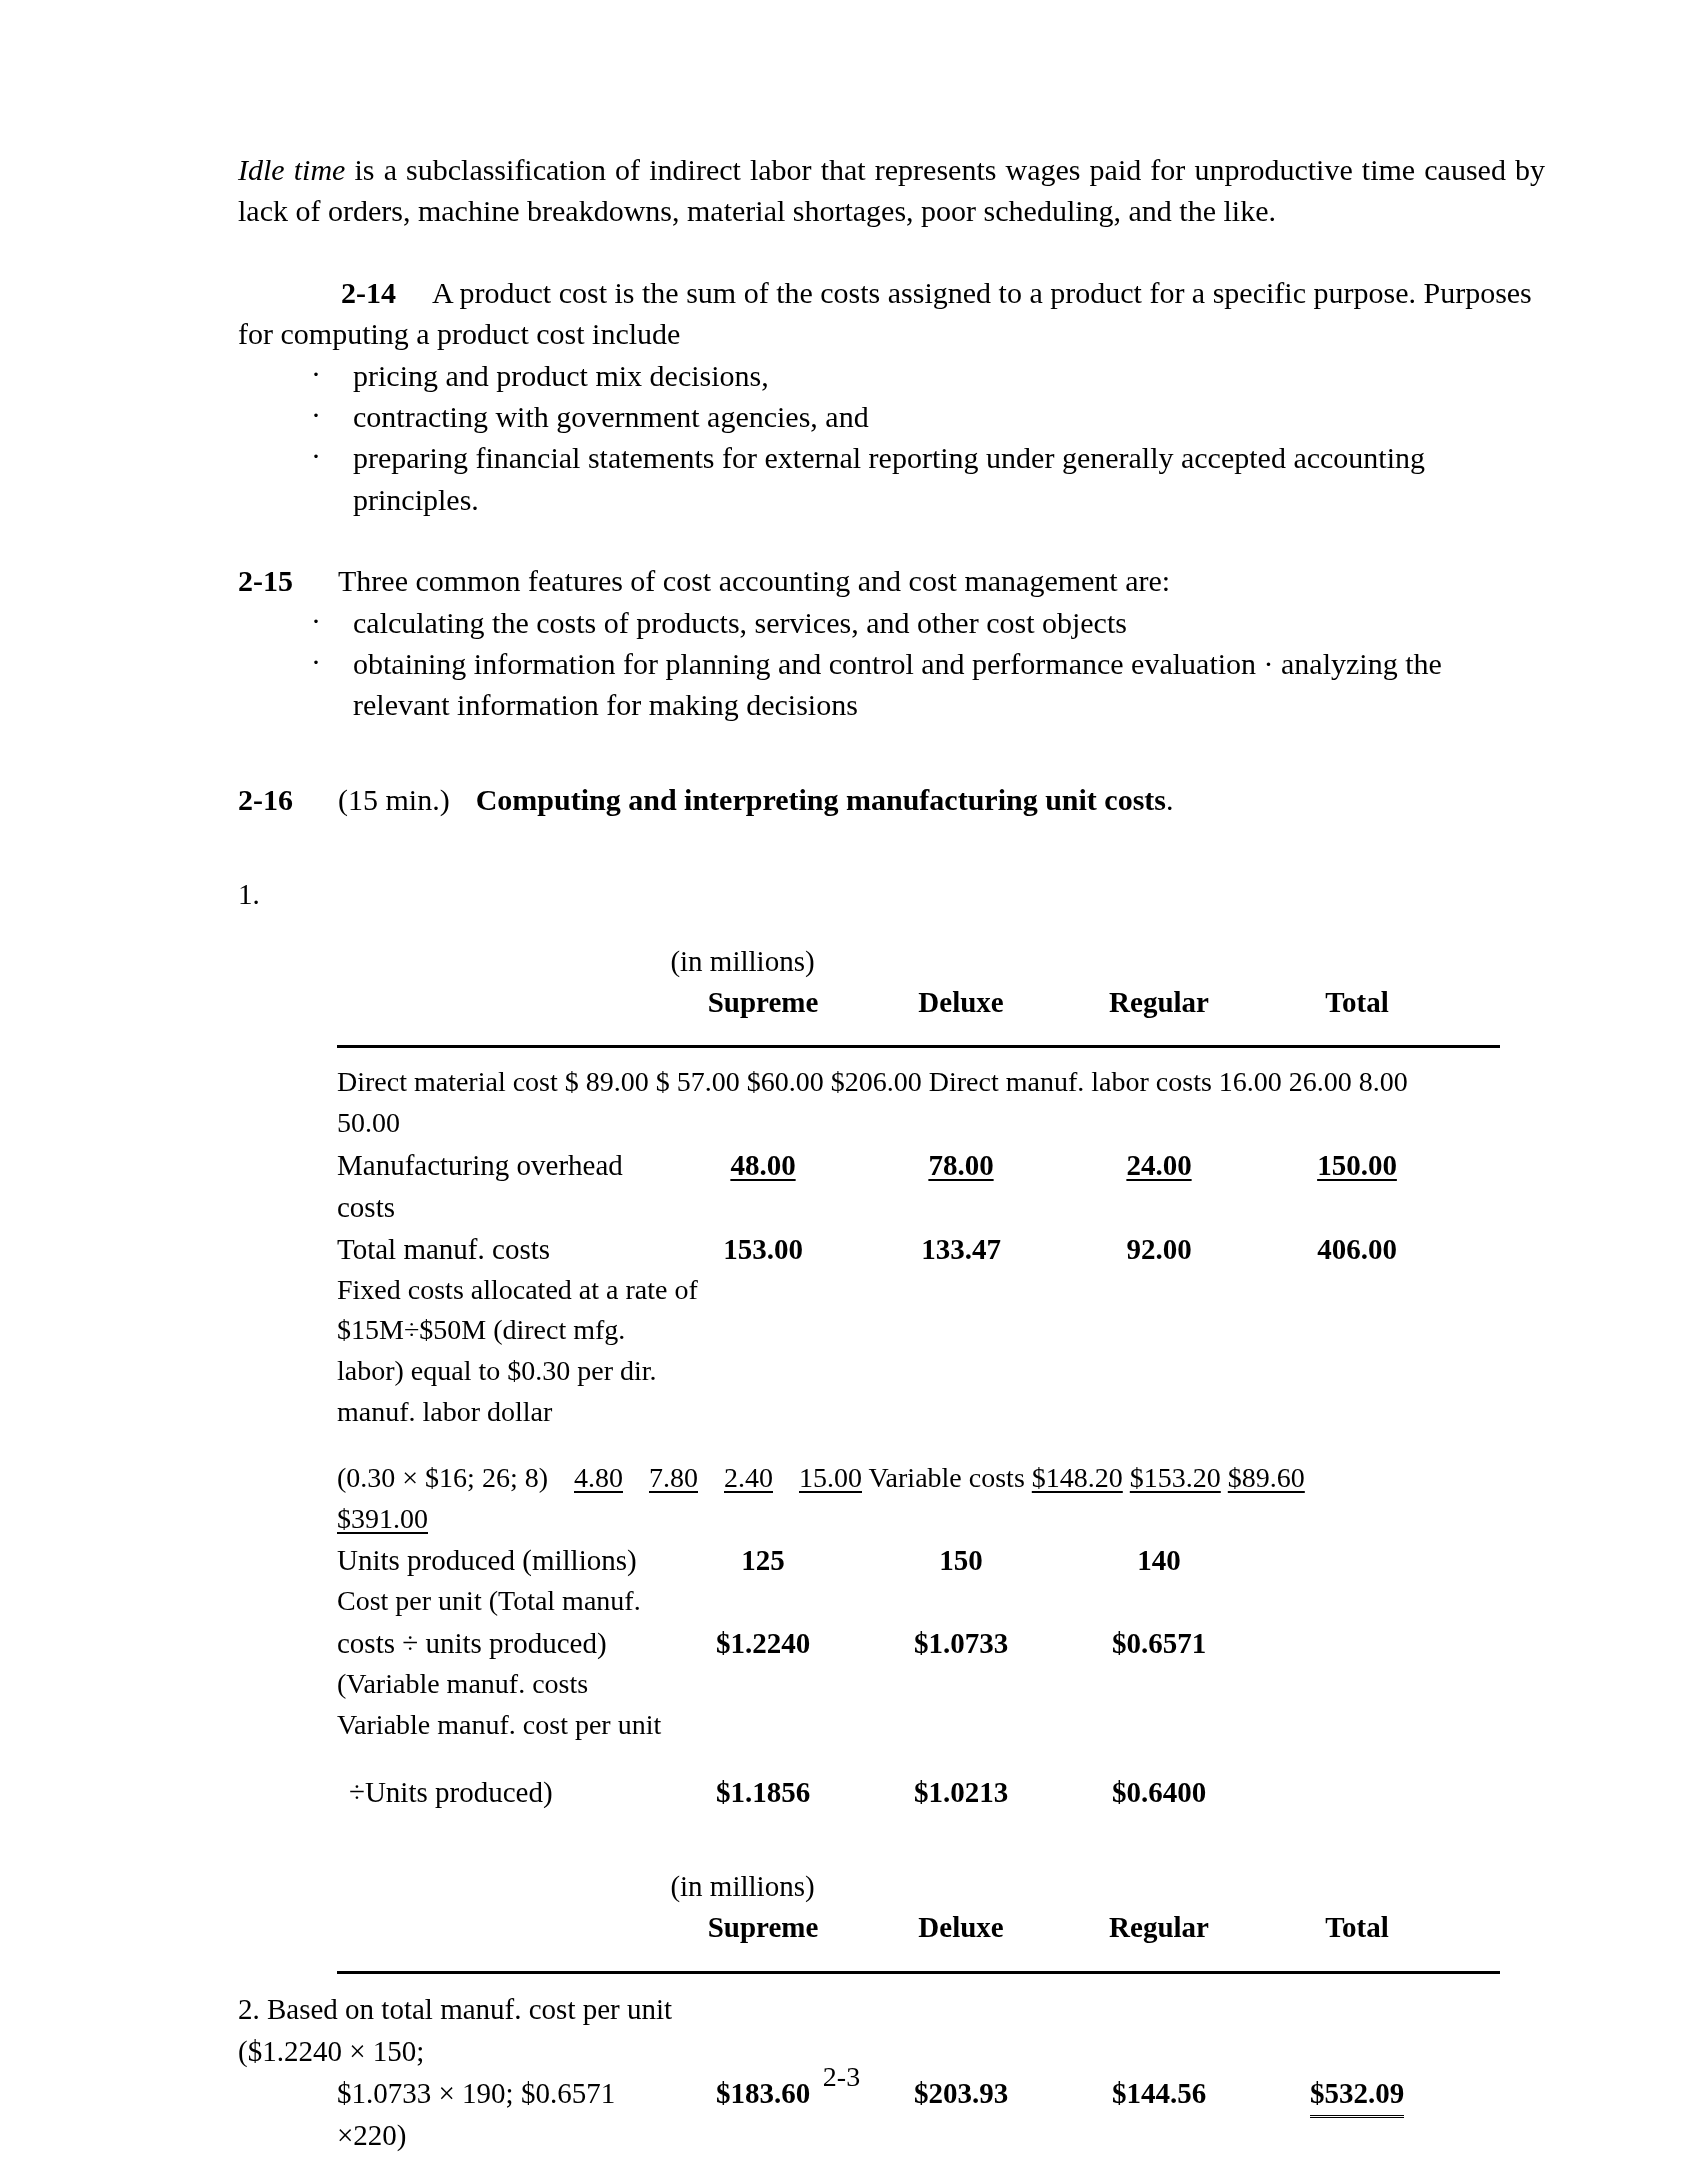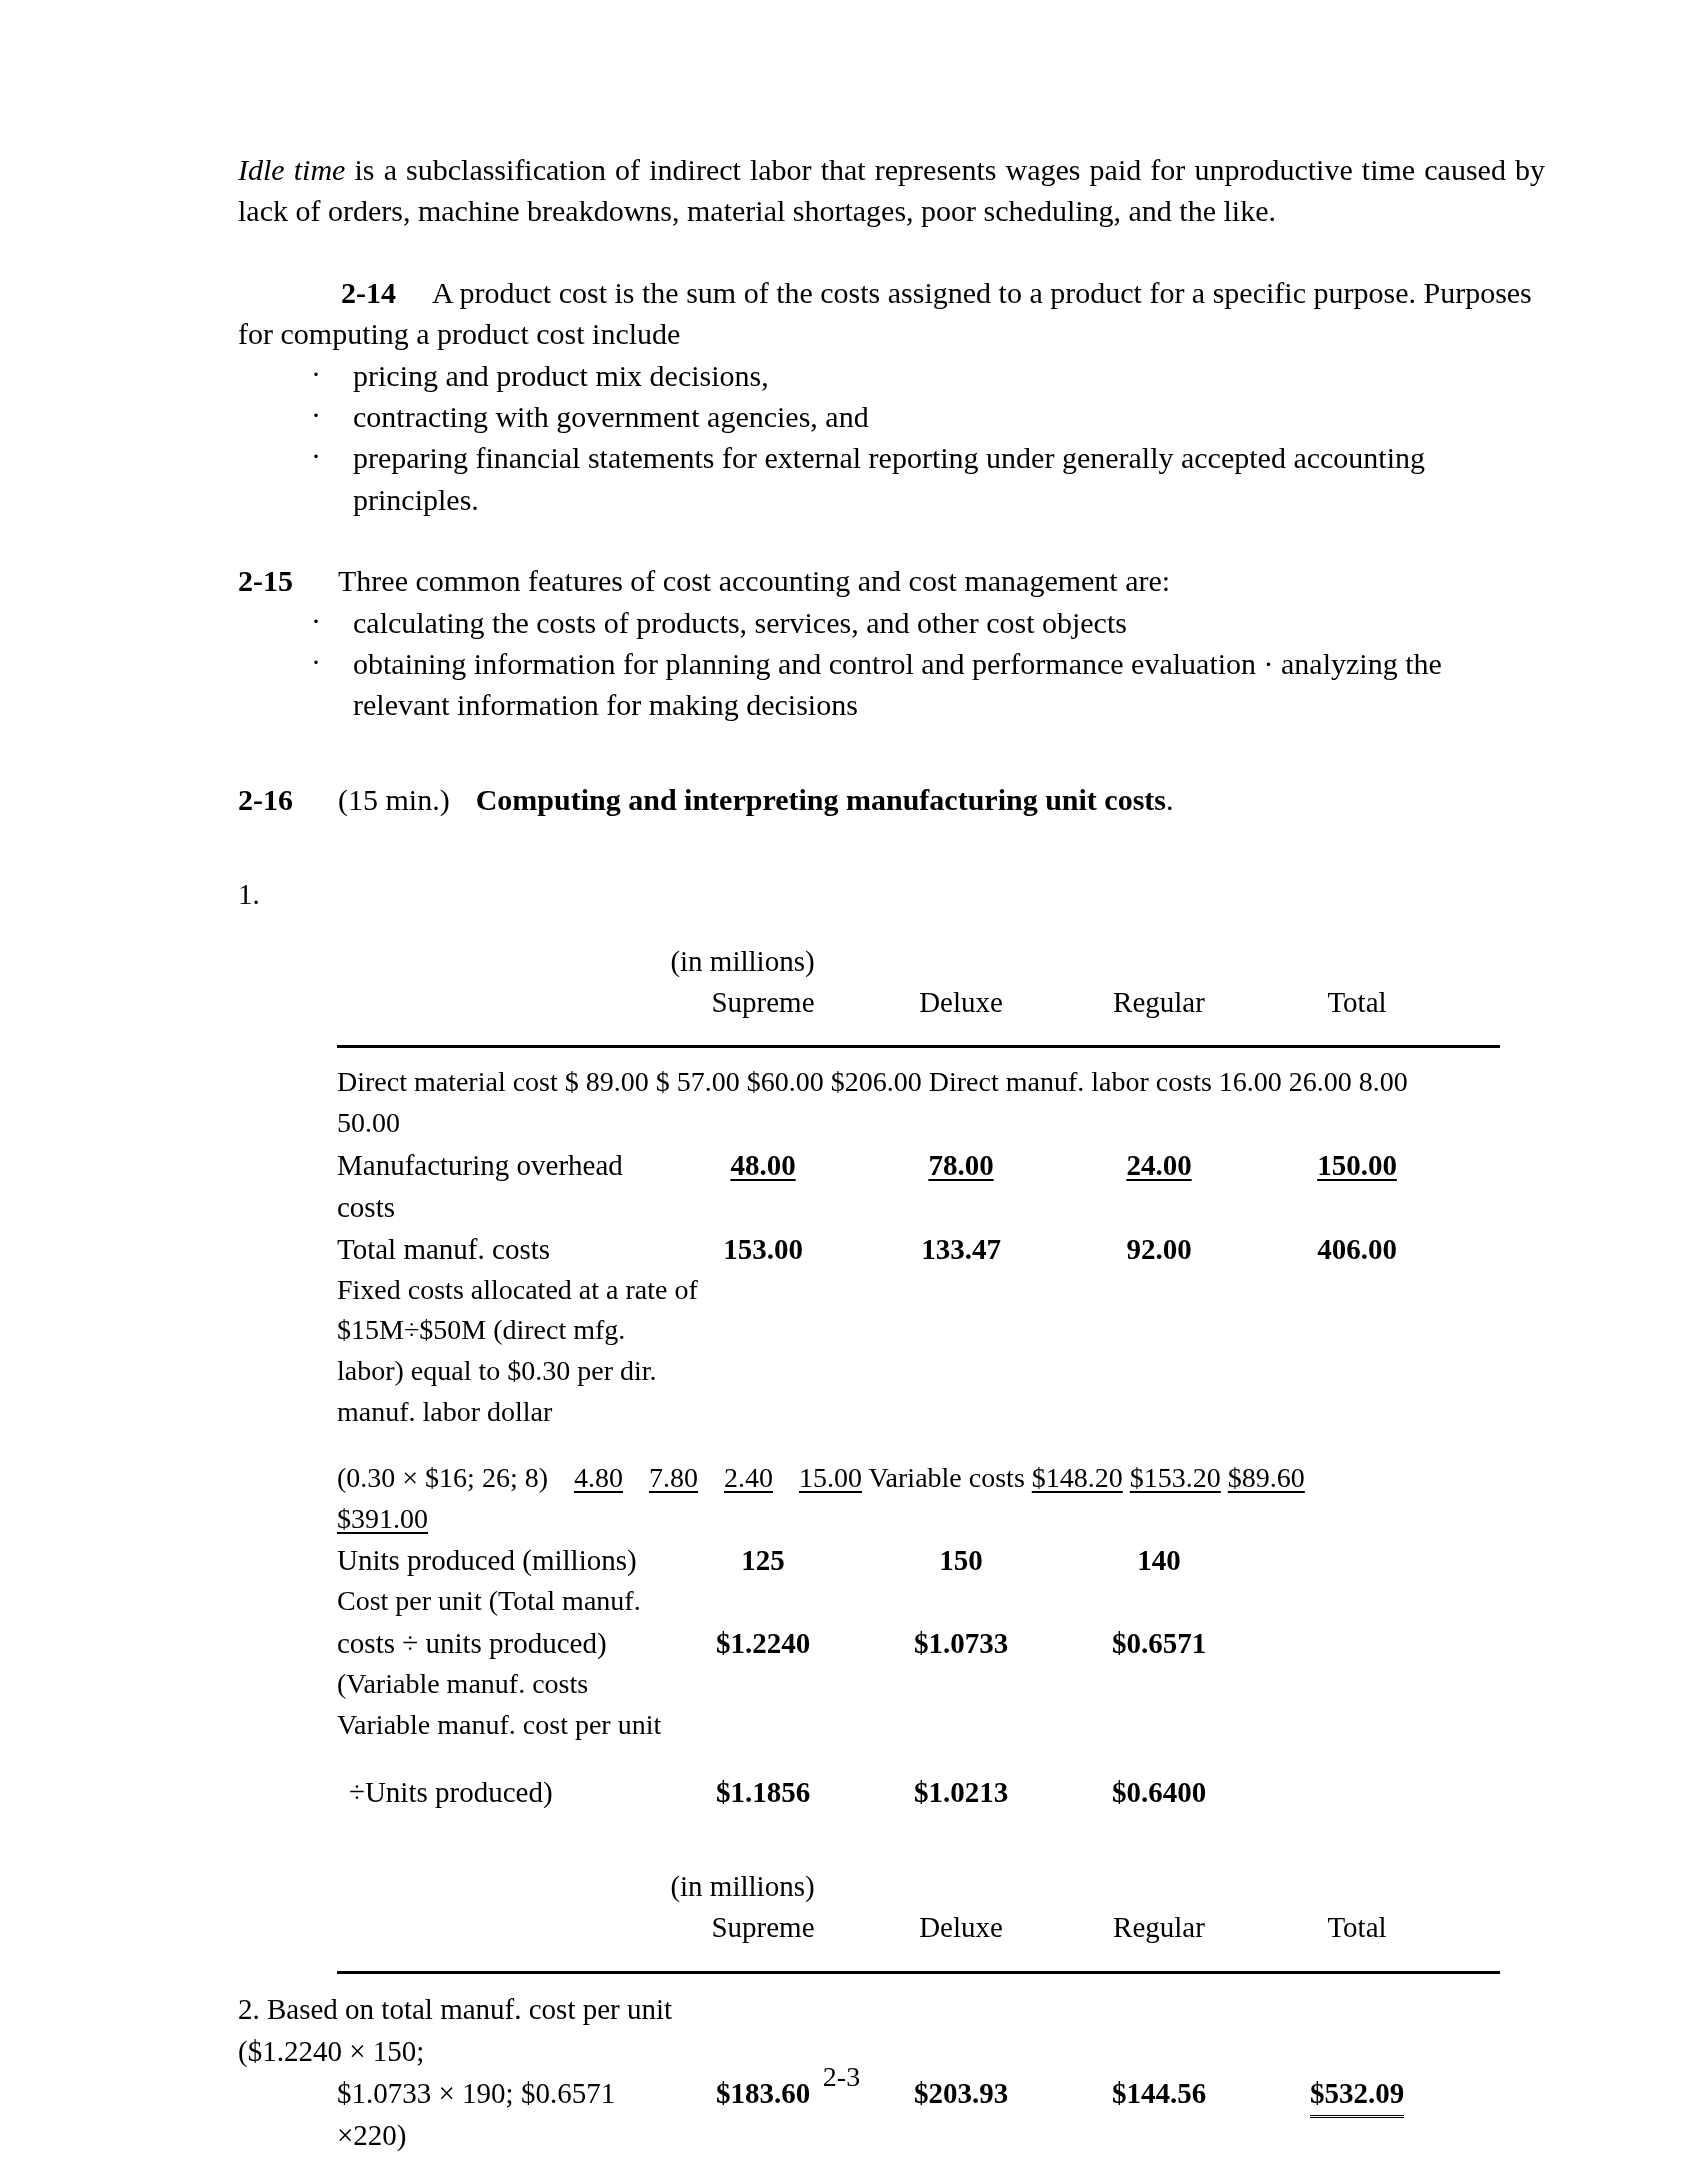--- a/index.html
+++ b/index.html
@@ -113,21 +113,21 @@
     line-height: 1.42;
   }
   .millions-label {
     text-align: center;
     font-size: 29px;
     margin-left: 356px;
     width: 297px;
   }
   .colhead {
     display: flex;
-    font-weight: normal;
+    font-weight: bold;
     font-size: 29px;
   }
   .colhead .c-label { flex: 0 0 426px; }
   .colhead .c-col {
     flex: 0 0 198px;
     text-align: center;
   }
   .rule {
     border-top: 3px solid #000;
     margin: 22px 0 14px 99px;

